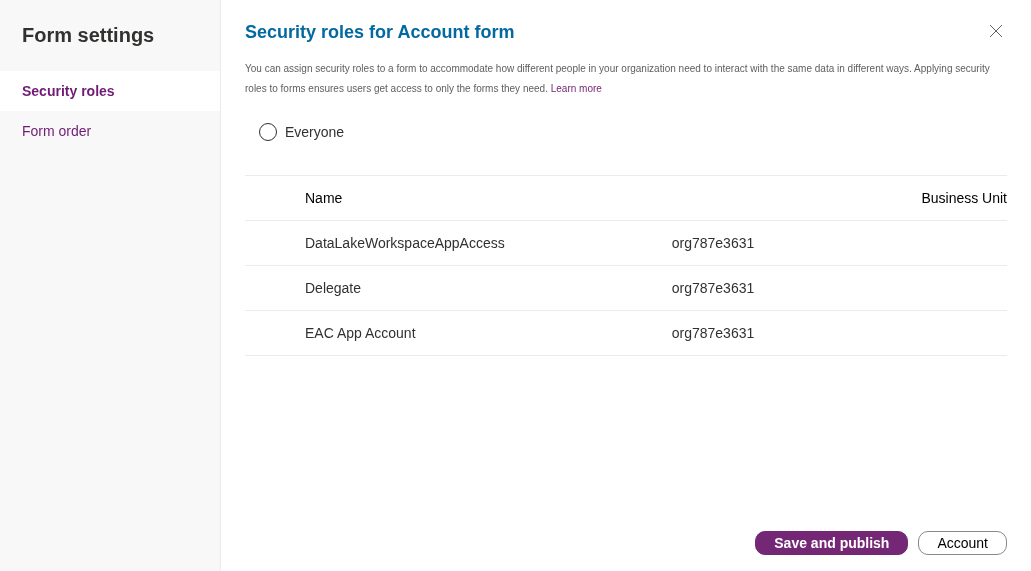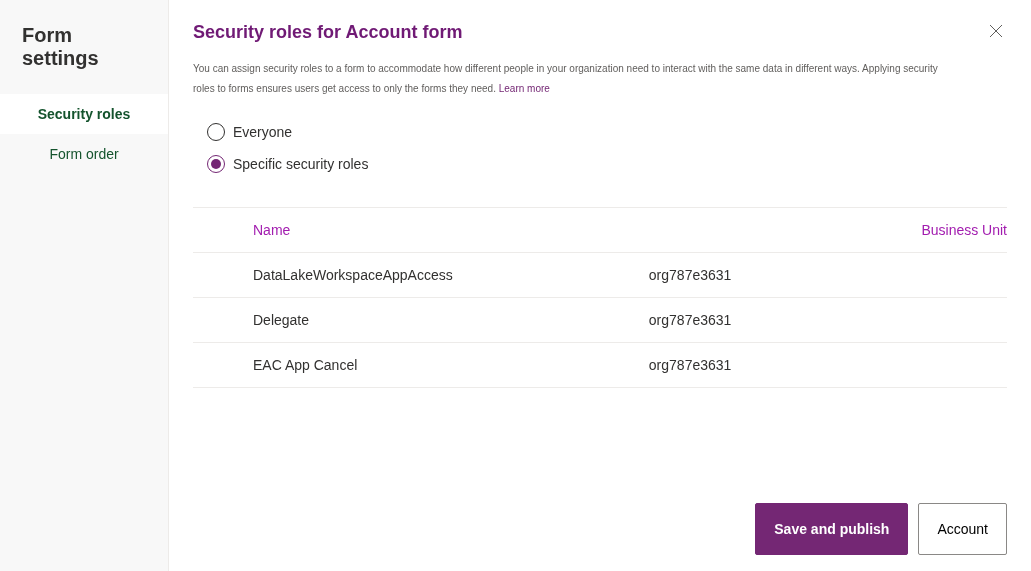--- a/index.html
+++ b/index.html
@@ -11,59 +11,58 @@
       font-family: "Segoe UI", -apple-system, BlinkMacSystemFont, sans-serif;
       font-size: 14px;
       color: #323130;
       background: #ffffff;
       width: 1031px;
       height: 571px;
       display: flex;
       overflow: hidden;
     }
     .sidebar {
-      width: 169px;
+      width: 221px;
       background: #f8f8f8;
       border-right: 1px solid #edebe9;
       flex-shrink: 0;
     }
     .sidebar-title {
       font-size: 20px;
       font-weight: 600;
       padding: 24px 22px 24px 22px;
       color: #323130;
     }
     .sidebar-item {
       padding: 12px 22px;
       font-size: 14px;
-      color: #14532d;
+      color: #701a75;
       cursor: pointer;
       background: transparent;
-      text-align: center;
     }
     .sidebar-item.active {
       background: #ffffff;
       font-weight: 600;
     }
     .main {
       flex: 1;
       display: flex;
       flex-direction: column;
       padding: 22px 24px 16px 24px;
       position: relative;
     }
     .main-header {
       display: flex;
       justify-content: space-between;
       align-items: flex-start;
     }
     .main-title {
       font-size: 18px;
       font-weight: 600;
-      color: #701a75;
+      color: #0369a1;
       margin-bottom: 16px;
     }
     .close-icon {
       cursor: pointer;
       color: #605e5c;
       font-size: 16px;
       padding: 2px 4px;
     }
     .description {
       font-size: 10px;
@@ -122,21 +121,21 @@
       height: 100%;
     }
     .table {
       width: 100%;
       border-collapse: collapse;
     }
     .table th {
       text-align: left;
       font-weight: 400;
       font-size: 14px;
-      color: #a21caf;
+      color: #000000;
       padding: 14px 0 14px 60px;
       border-bottom: 1px solid #edebe9;
     }
     .table th.col-bu {
       padding-left: 0;
       text-align: right;
     }
     .table td {
       padding: 14px 0 14px 60px;
       font-size: 14px;
@@ -149,27 +148,27 @@
     .col-name {
       width: 56%;
     }
     .footer {
       display: flex;
       justify-content: flex-end;
       gap: 10px;
       padding-top: 8px;
     }
     .btn {
-      padding: 17px 18px;
+      padding: 3px 18px;
       font-size: 14px;
       border: 1px solid #8a8886;
       background: #ffffff;
       cursor: pointer;
       font-family: inherit;
-      border-radius: 2px;
+      border-radius: 10px;
     }
     .btn-primary {
       background: #742774;
       border-color: #742774;
       color: #ffffff;
       font-weight: 600;
     }
     ::-webkit-scrollbar {
       width: 16px;
     }
@@ -210,26 +209,20 @@
 
   <div class="description">
     <span>You can assign security roles to a form to accommodate how different people in your organization need to interact with the same data in different ways. Applying security roles to forms ensures users get access to only the forms they need. </span><span class="learn-more">Learn more</span>
   </div>
 
   <div class="radio-group">
     <div class="radio-option">
       <div class="radio-circle"></div>
       <span class="radio-label">Everyone</span>
     </div>
-    <div class="radio-option">
-      <div class="radio-circle selected">
-        <div class="radio-dot"></div>
-      </div>
-      <span class="radio-label">Specific security roles</span>
-    </div>
   </div>
 
   <div class="table-container">
     <div class="table-scroll">
       <table class="table">
         <thead>
           <tr>
             <th class="col-name">Name</th>
             <th class="col-bu">Business Unit</th>
           </tr>
@@ -237,21 +230,21 @@
         <tbody>
           <tr>
             <td class="col-name">DataLakeWorkspaceAppAccess</td>
             <td class="col-bu">org787e3631</td>
           </tr>
           <tr>
             <td class="col-name">Delegate</td>
             <td class="col-bu">org787e3631</td>
           </tr>
           <tr>
-            <td class="col-name">EAC App Cancel</td>
+            <td class="col-name">EAC App Account</td>
             <td class="col-bu">org787e3631</td>
           </tr>
         </tbody>
       </table>
     </div>
   </div>
 
   <div class="footer">
     <button class="btn btn-primary">Save and publish</button>
     <button class="btn">Account</button>

